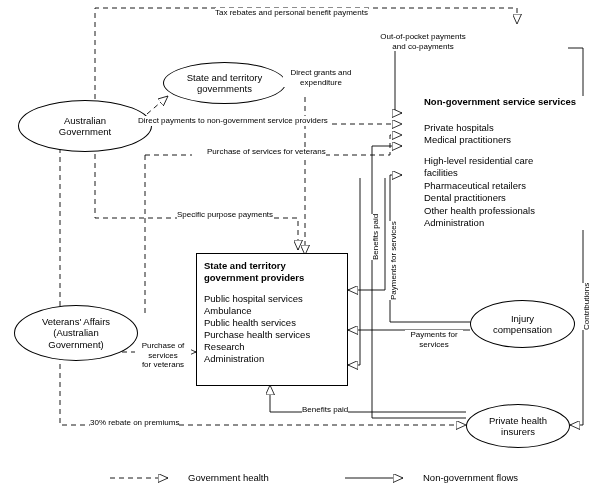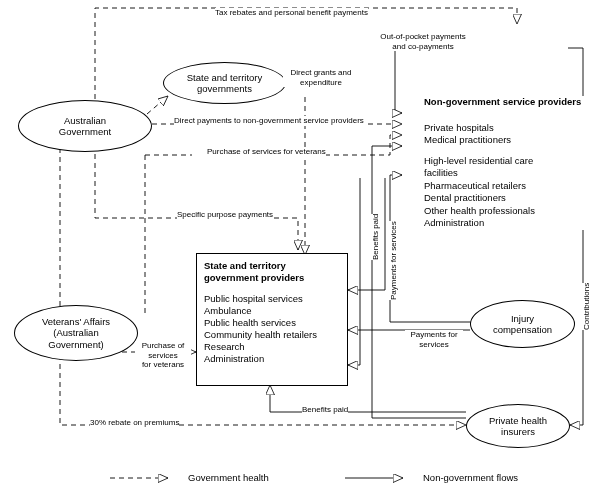--- a/index.html
+++ b/index.html
@@ -159,48 +159,48 @@
 
   <div class="node ellipse" style="left:470px; top:300px; width:105px; height:48px;">
     <span>Injury<br>compensation</span>
   </div>
 
   <div class="node ellipse" style="left:466px; top:404px; width:104px; height:44px;">
     <span>Private health<br>insurers</span>
   </div>
 
   <div class="node plainbox" style="left:424px; top:96px; width:160px;">
-    <div class="title">Non-government service providers</div>
+    <div class="title">Non-government service services</div>
     <div style="height:13px"></div>
     <div class="item">Private hospitals</div>
     <div class="item">Medical practitioners</div>
     <div class="item" style="white-space:normal; width:132px;margin-top:8px;">High-level residential care facilities</div>
     <div class="item">Pharmaceutical retailers</div>
     <div class="item">Dental practitioners</div>
     <div class="item">Other health professionals</div>
     <div class="item">Administration</div>
   </div>
 
   <div class="node boxnode" style="left:196px; top:253px; width:152px; height:133px;">
     <div class="title">State and territory<br>government providers</div>
     <div class="item">Public hospital services</div>
     <div class="item">Ambulance</div>
     <div class="item">Public health services</div>
-    <div class="item">Community health retailers</div>
+    <div class="item">Purchase health services</div>
     <div class="item">Research</div>
     <div class="item">Administration</div>
   </div>
 
   <div class="lbl" style="left:215px; top:8px;">Tax rebates and personal benefit payments</div>
 
   <div class="lbl multi" style="left:371px; top:32px; width:104px;">Out-of-pocket payments<br>and co-payments</div>
 
   <div class="lbl multi" style="left:283px; top:68px; width:76px;">Direct grants and<br>expenditure</div>
 
-  <div class="lbl" style="left:138px; top:116px;margin-left:36px;">Direct payments to non-government service providers</div>
+  <div class="lbl" style="left:138px; top:116px;">Direct payments to non-government service providers</div>
 
   <div class="lbl" style="left:192px; top:147px;padding-left:15px;">Purchase of services for veterans</div>
 
   <div class="lbl" style="left:177px; top:210px;">Specific purpose payments</div>
 
   <div class="lbl multi" style="left:135px; top:341px; width:56px;">Purchase of<br>services<br>for veterans</div>
 
   <div class="vlbl" style="left:371px; top:260px;">Benefits paid</div>
 
   <div class="vlbl" style="left:389px; top:300px;">Payments for services</div>

